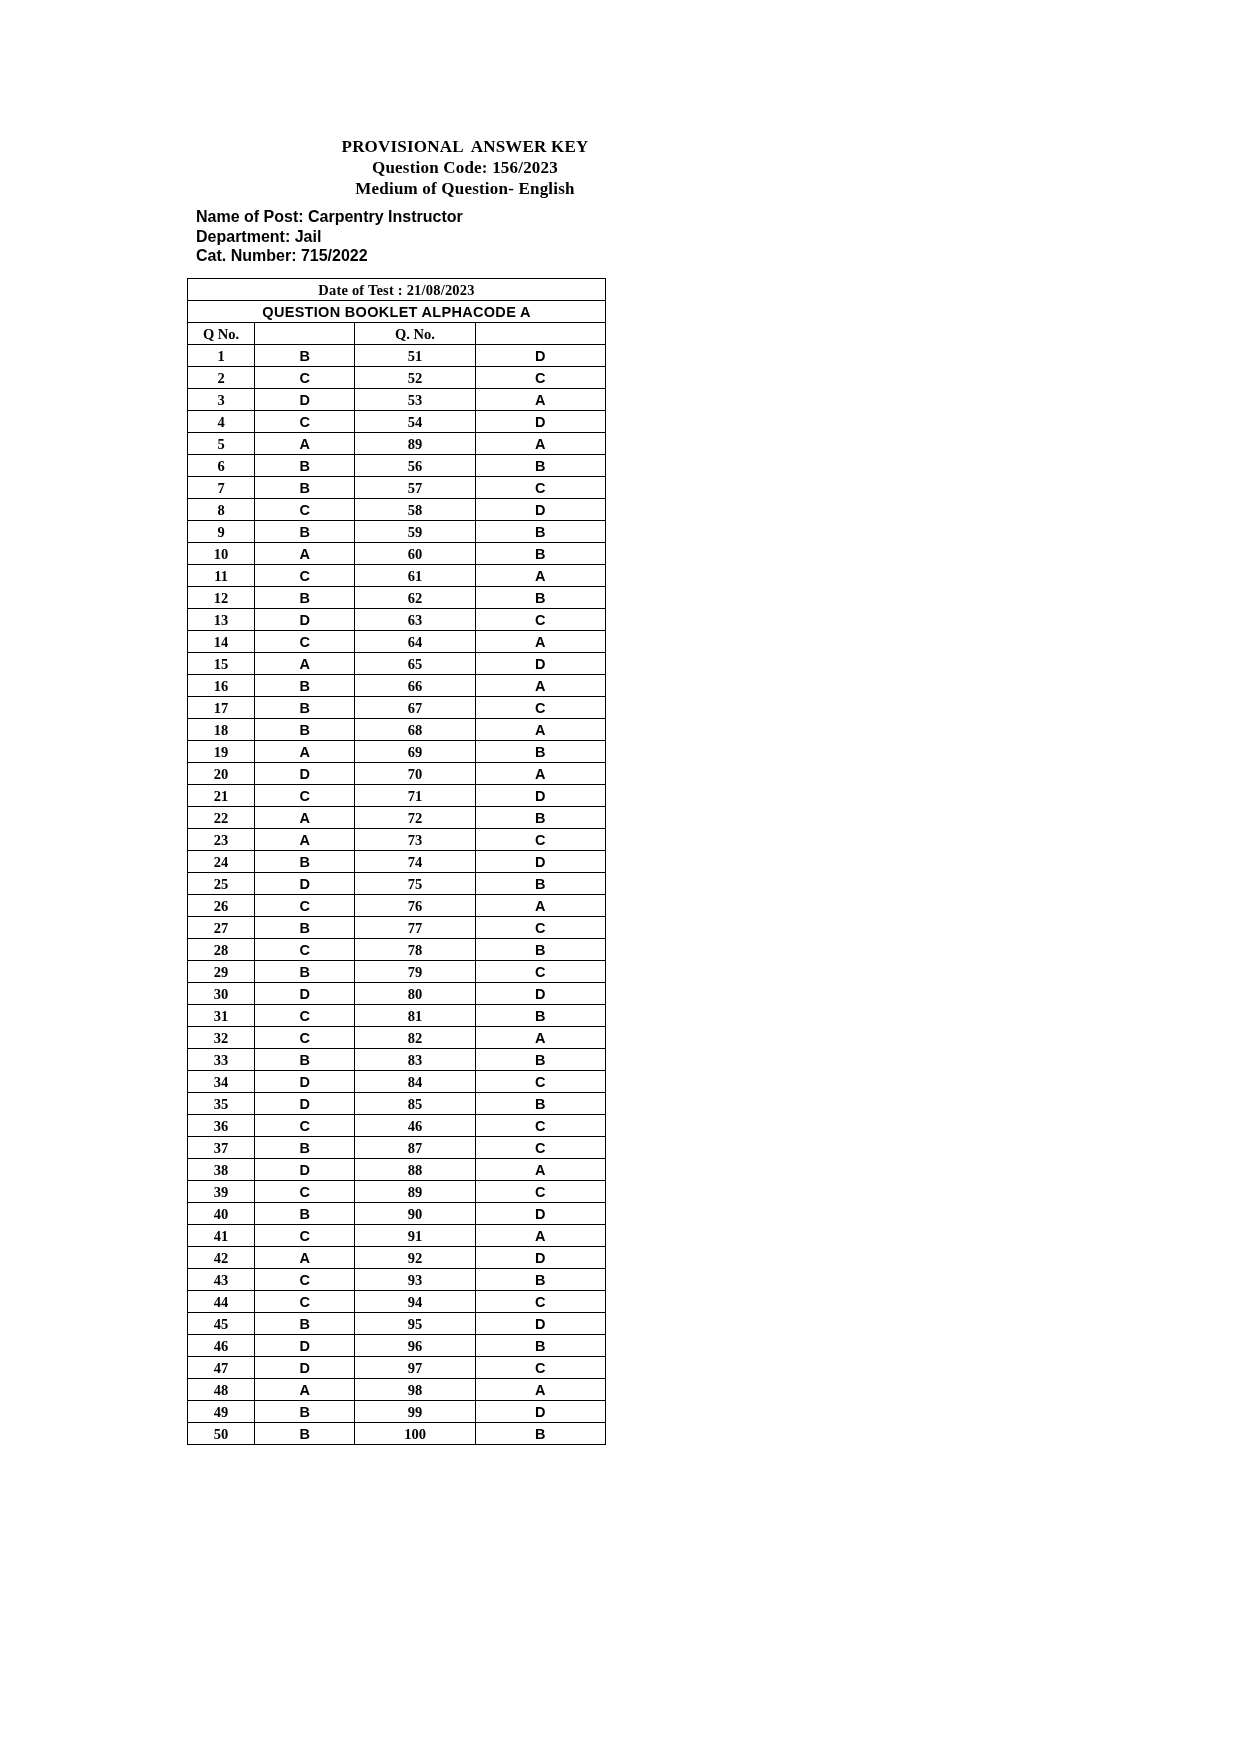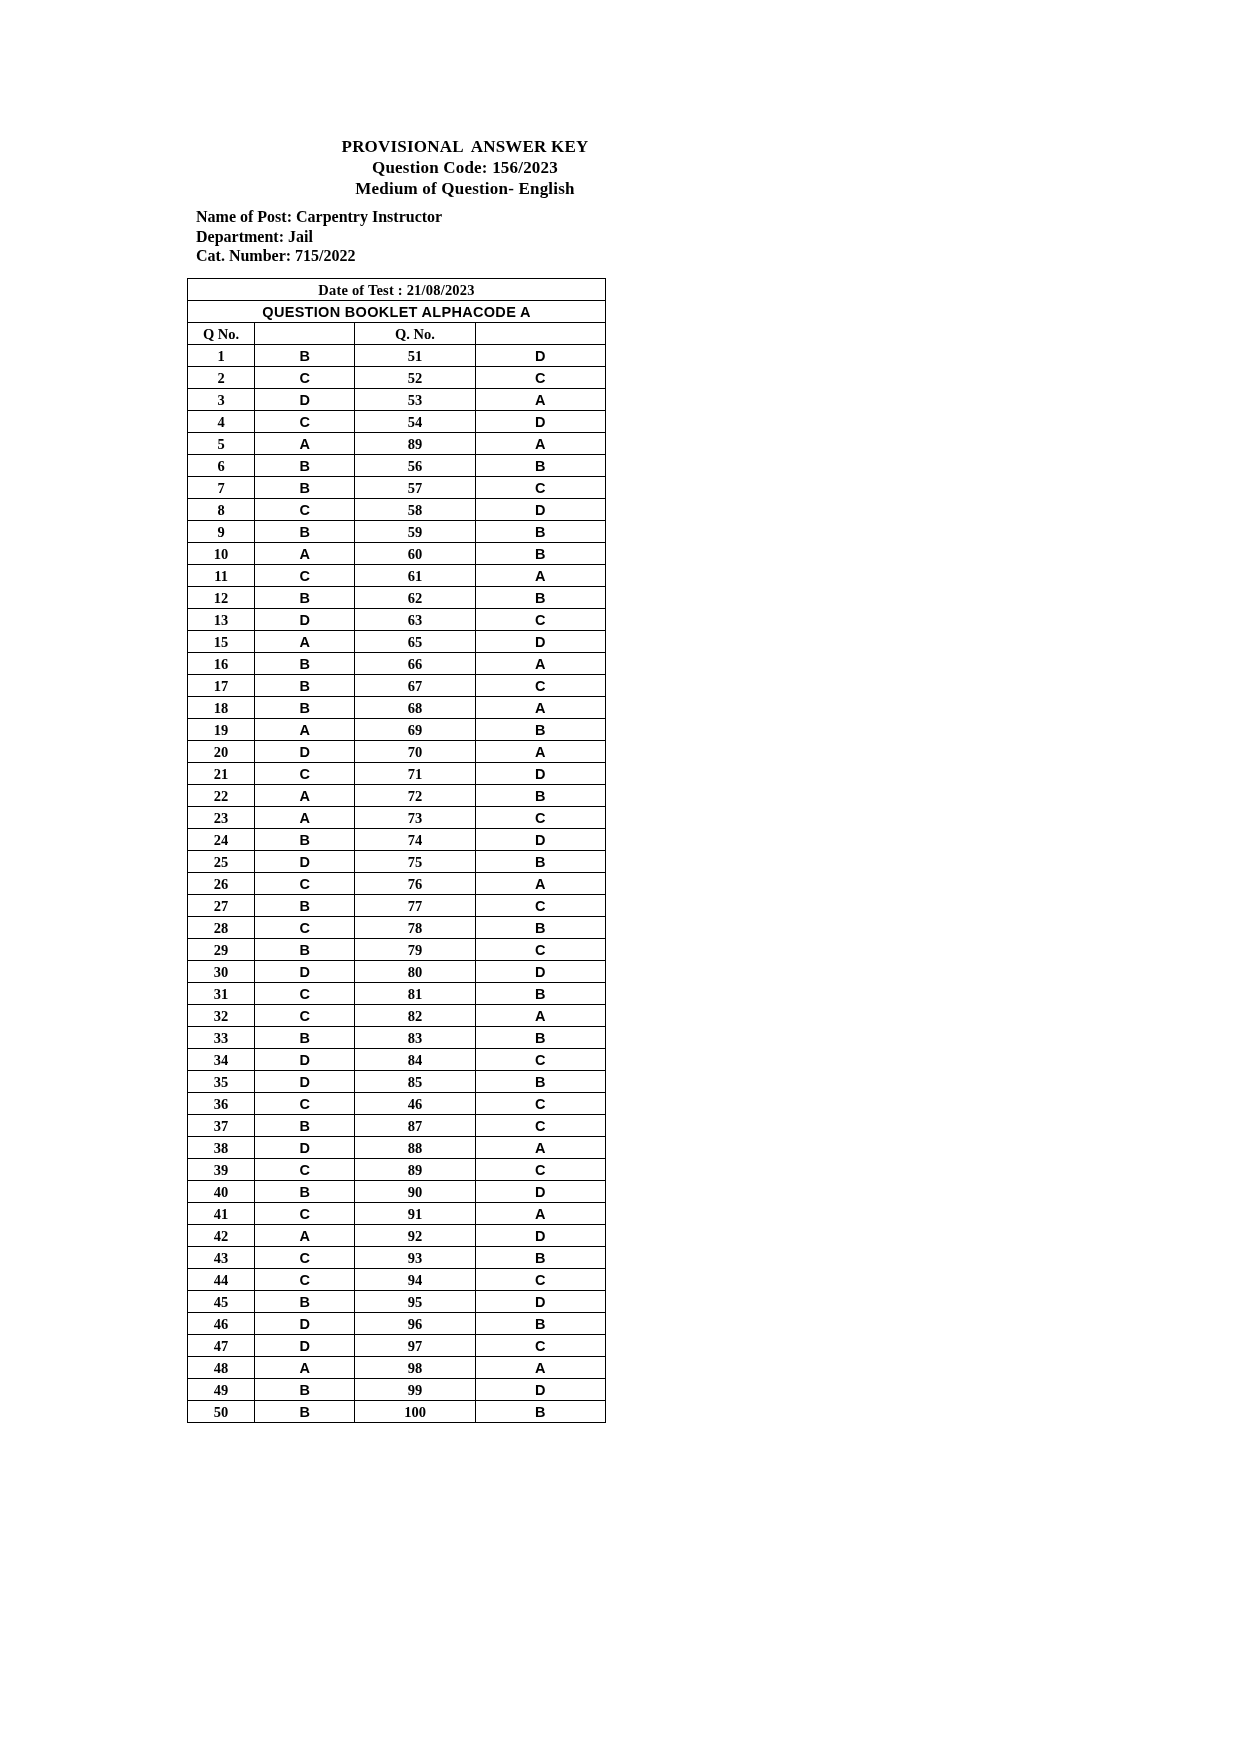--- a/index.html
+++ b/index.html
@@ -37,21 +37,21 @@
     letter-spacing: 0.2px;
     white-space: pre;
   }
   
   .meta-block {
     position: absolute;
     left: 196px;
     top: 203px;
   }
   .meta-line {
-    font-family: Liberation Serif, serif;
+    font-family: Liberation Sans, sans-serif;
     font-weight: bold;
     font-size: 16px;
     line-height: 19.5px;
     white-space: pre;
   }
   
   .answer-table-wrap {
     position: absolute;
     left: 187px;
     top: 274px;
@@ -217,20 +217,26 @@
             <td class="qnum">62</td>
             <td class="ans">B</td>
           </tr>
           <tr>
             <td class="qnum">13</td>
             <td class="ans">D</td>
             <td class="qnum">63</td>
             <td class="ans">C</td>
           </tr>
           <tr>
+            <td class="qnum">14</td>
+            <td class="ans">C</td>
+            <td class="qnum">64</td>
+            <td class="ans">A</td>
+          </tr>
+          <tr>
             <td class="qnum">15</td>
             <td class="ans">A</td>
             <td class="qnum">65</td>
             <td class="ans">D</td>
           </tr>
           <tr>
             <td class="qnum">16</td>
             <td class="ans">B</td>
             <td class="qnum">66</td>
             <td class="ans">A</td>

